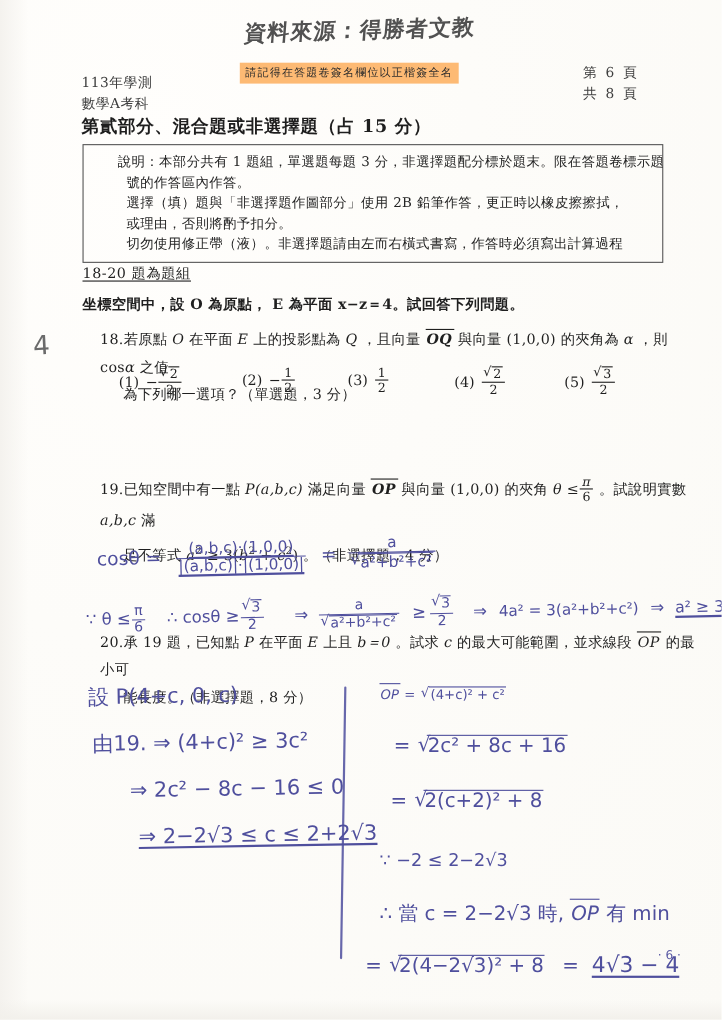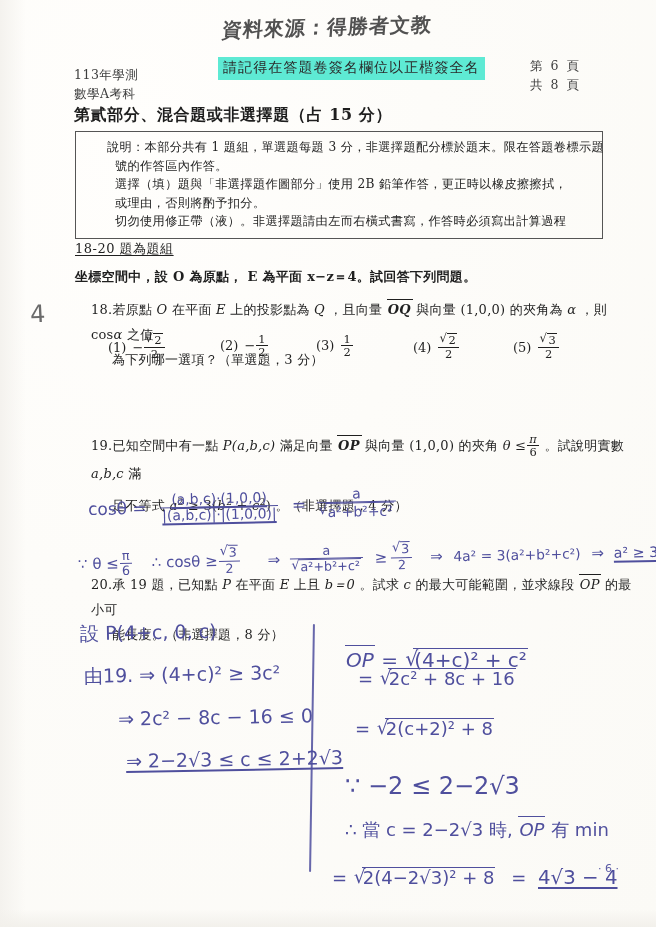--- a/index.html
+++ b/index.html
@@ -44,23 +44,23 @@
     letter-spacing: 1px;
     transform: rotate(-1.6deg) skewX(-6deg);
     white-space: nowrap;
     font-weight: 600;
     opacity: .88;
   }
   .sign-banner {
     position: absolute;
     left: 218px;
     top: 57px;
-    background: #5eead4;
+    background: #fdba74;
     color: #2b2b2b;
-    font-size: 14px;
+    font-size: 10px;
     letter-spacing: 1.1px;
     padding: 2px 5px 3px 5px;
     white-space: nowrap;
     font-family: "DejaVu Serif", "Liberation Serif", serif;
   }
   .hdr-left {
     position: absolute;
     left: 74px;
     top: 65px;
     font-size: 12.5px;
@@ -354,37 +354,37 @@
   <div class="q-line2">能長度。（非選擇題，8 分）</div>
 </div>
 
 <div class="divider-v"></div>
 
 <div class="hw" style="left:80px; top:620px; font-size:19px; transform:rotate(-1deg);">設 P(4+c, 0, c)</div>
 <div class="hw" style="left:84px; top:662px; font-size:19px; transform:rotate(-1deg);">由19. ⇒ (4+c)² ≥ 3c²</div>
 <div class="hw" style="left:118px; top:706px; font-size:19px; transform:rotate(-1deg);">⇒ 2c² − 8c − 16 ≤ 0</div>
 <div class="hw hw-u" style="left:126px; top:748px; font-size:19px; transform:rotate(-1deg);">⇒ 2−2√3 ≤ c ≤ 2+2√3</div>
 
-<div class="hw" style="left:345px; top:624px; font-size:20px;margin-top:24px;">
+<div class="hw" style="left:345px; top:624px; font-size:12px;">
   <span class="ovl">OP</span>
   <span>=</span>
   <span class="rad" style="margin-left:2px;"><span>(4+c)² + c²</span></span>
 </div>
 
 <div class="hw" style="left:358px; top:668px; font-size:18px;">
   <span>=</span>
   <span class="rad" style="margin-left:2px;"><span>2c² + 8c + 16</span></span>
 </div>
 
 <div class="hw" style="left:355px; top:718px; font-size:18px;">
   <span>=</span>
   <span class="rad" style="margin-left:2px;"><span>2(c+2)² + 8</span></span>
 </div>
 
-<div class="hw" style="left:345px; top:772px; font-size:24px;">∵ −2 ≤ 2−2√3</div>
+<div class="hw" style="left:345px; top:772px; font-size:16px;">∵ −2 ≤ 2−2√3</div>
 
 <div class="hw" style="left:345px; top:818px; font-size:18px;">
   <span>∴ 當 c = 2−2√3 時, </span><span class="ovl">OP</span><span> 有 min</span>
 </div>
 
 <div class="hw" style="left:332px; top:866px; font-size:18px;">
   <span>=</span>
   <span class="rad" style="margin-left:2px;"><span>2(4−2√3)² + 8</span></span>
   <span style="margin-left:10px;">=</span>
   <span class="hw-u" style="margin-left:6px; font-size:1.1em;">4√3 − 4</span>

